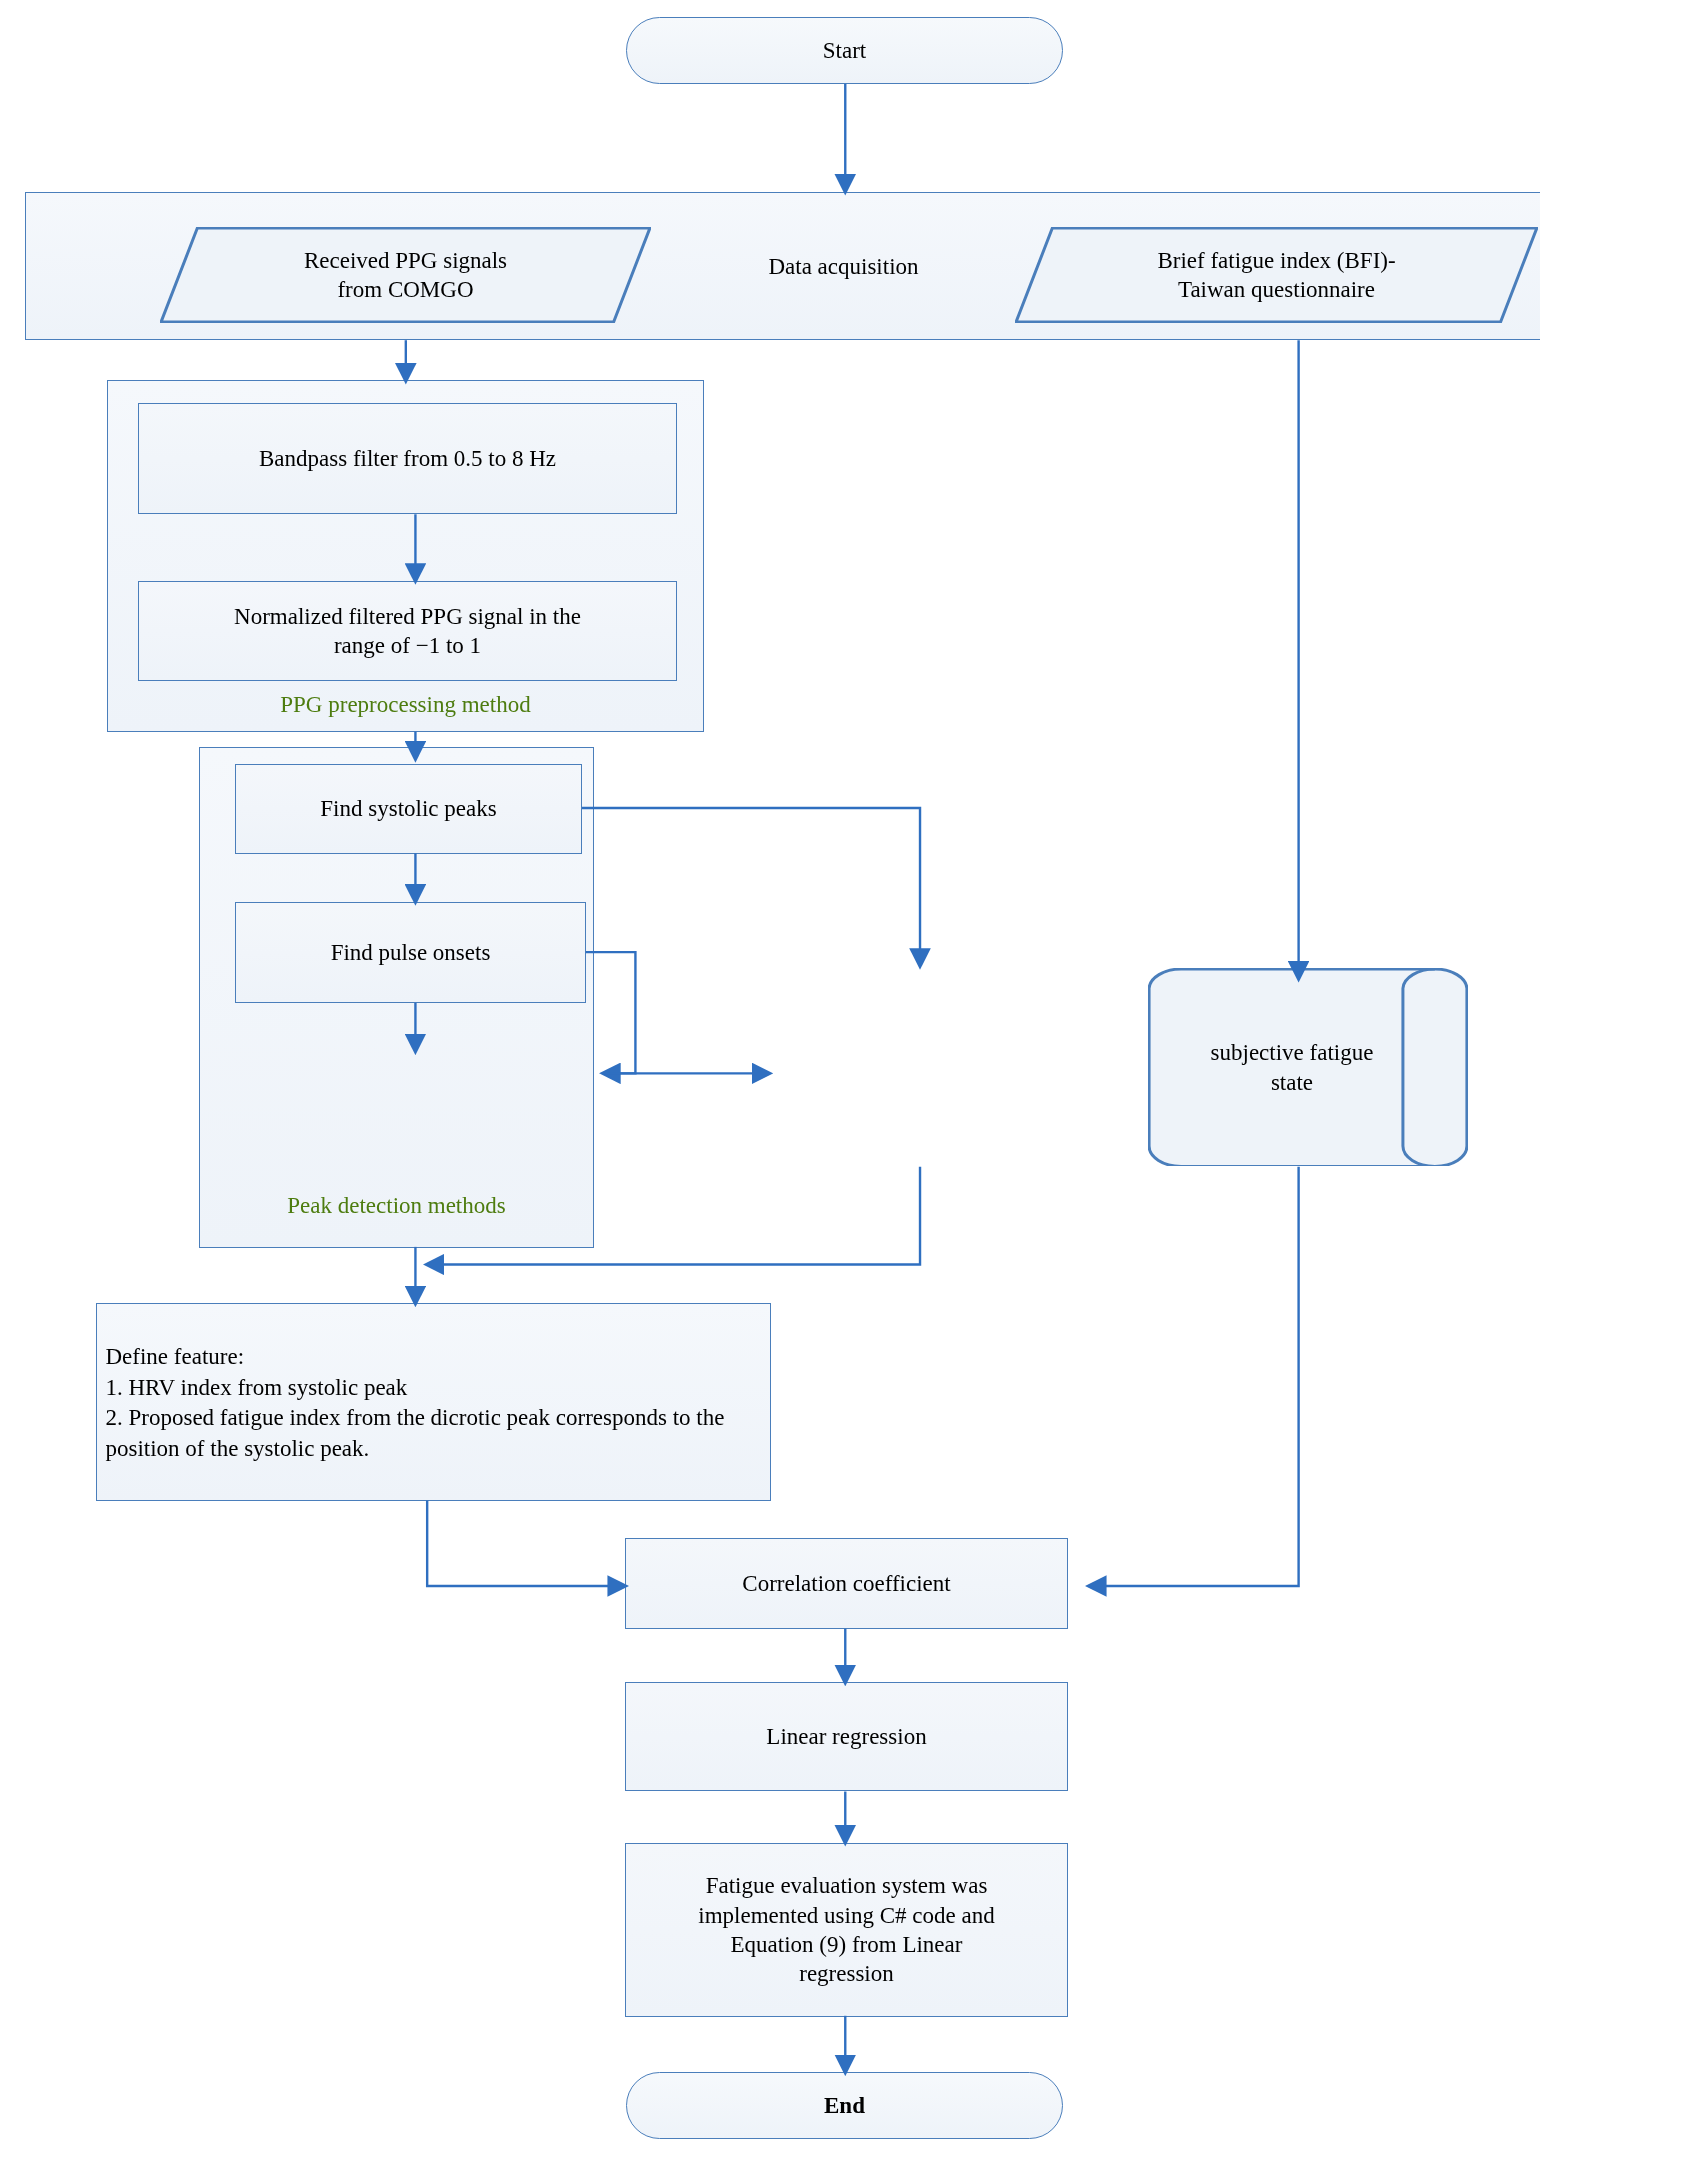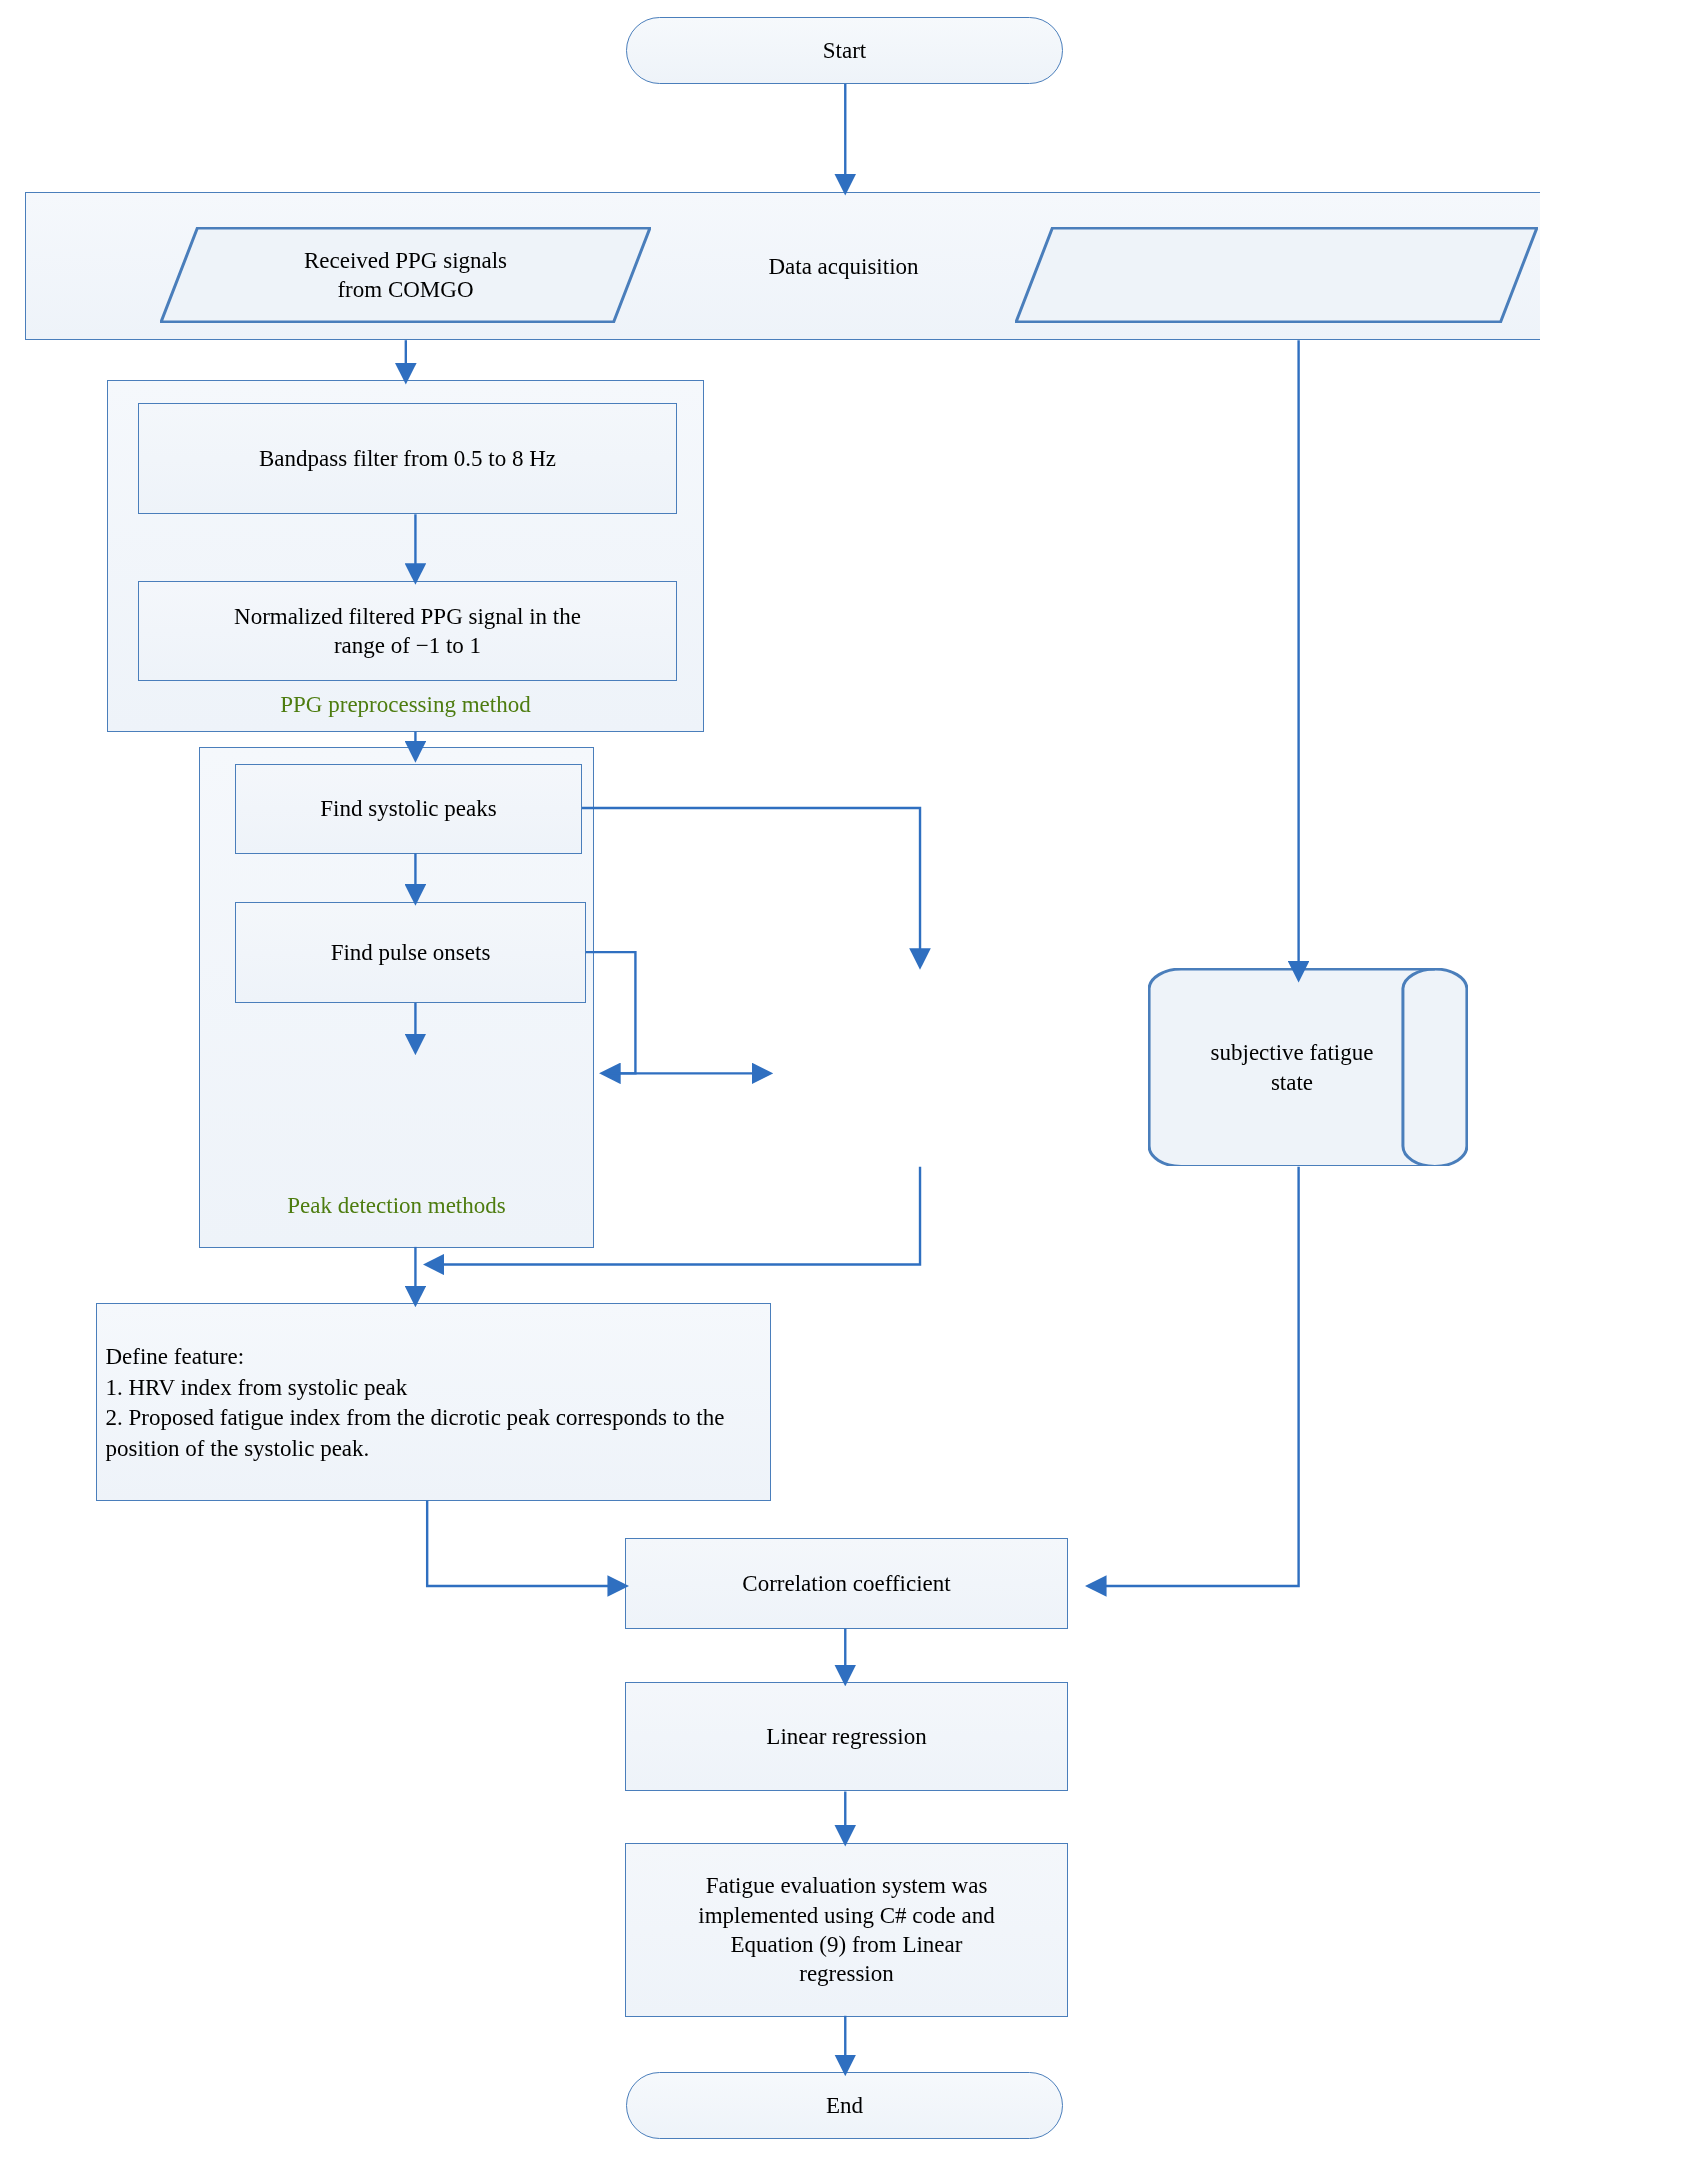--- a/index.html
+++ b/index.html
@@ -172,20 +172,22 @@
       <polygon points="70,2 918,2 850,178 2,178" fill="#eef3f9" stroke="#4a7ebb" stroke-width="3" vector-effect="non-scaling-stroke"></polygon>
     </svg>
     <span class="para-text" style="white-space:pre-line;">Received PPG signals
 from COMGO</span>
   </div>
 
   <div class="para" style="left:1015px; top:227px; width:523px; height:96px;">
     <svg class="para-shape" viewBox="0 0 980 180" preserveAspectRatio="none">
       <polygon points="70,2 978,2 910,178 2,178" fill="#eef3f9" stroke="#4a7ebb" stroke-width="3" vector-effect="non-scaling-stroke"></polygon>
     </svg>
+    <span class="para-text" style="white-space:pre-line;">Brief fatigue index (BFI)-
+Taiwan questionnaire</span>
   </div>
 
   <div class="group-box" style="left:107px; top:380px; width:597px; height:352px;"></div>
   <div class="group-label" style="left:107px; top:692px; width:597px;">
     <span>PPG preprocessing method</span>
   </div>
 
   <div class="node rect" style="left:138px; top:403px; width:539px; height:111px;">
     <span>Bandpass filter from 0.5 to 8 Hz</span>
   </div>
@@ -233,18 +235,18 @@
     <span>Linear regression</span>
   </div>
 
   <div class="node rect" style="left:625px; top:1843px; width:443px; height:174px;">
     <span style="white-space:pre-line;">Fatigue evaluation system was
 implemented using C# code and
 Equation (9) from Linear
 regression</span>
   </div>
 
-  <div class="node terminator" style="left:626px; top:2072px; width:437px; height:67px;">
+  <div class="node terminator" style="left:626px; top:2072px; width:437px; height:67px;font-weight:bold;">
     <span>End</span>
   </div>
 
 </div>
 
 
 </body></html>

